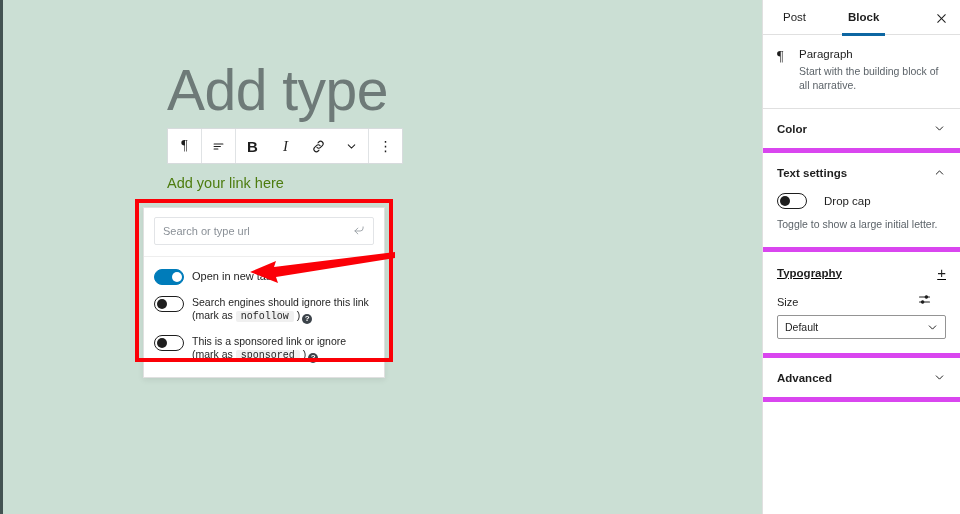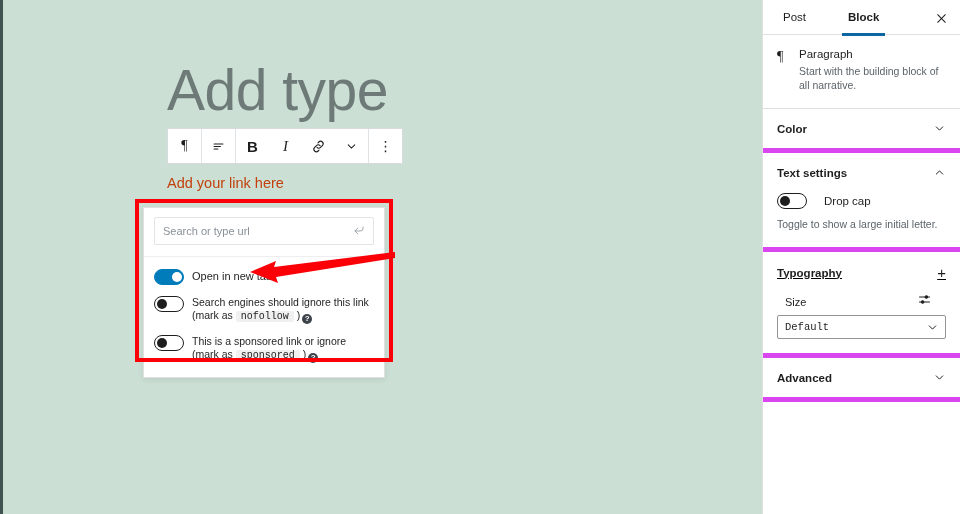--- a/index.html
+++ b/index.html
@@ -74,21 +74,21 @@
   }
   .tb-btn.bold { font-family: "Liberation Sans", sans-serif; font-weight: 700; font-size: 15px; }
   .tb-btn.italic { font-family: "Liberation Serif", serif; font-style: italic; font-size: 15px; }
   .tb-btn svg { display: block; }
 
   .link-label {
     position: absolute;
     left: 167px;
     top: 175px;
     font-size: 14.5px;
-    color: #c2410c;
+    color: #4d7c0f;
   }
 
   
   .link-popover {
     position: absolute;
     left: 143px;
     top: 207px;
     width: 242px;
     background: #ffffff;
     border: 1px solid #e0e0e0;
@@ -276,34 +276,33 @@
   .sb-hint { font-size: 10.5px; color: #5c6369; line-height: 14px; }
 
   .sb-typo-header {
     display: flex; align-items: center; justify-content: space-between;
     padding: 13px 14px 6px 14px;
     text-decoration: underline;
   }
   .sb-size-row {
     display: flex; align-items: center; justify-content: space-between;
     padding: 6px 28px 4px 14px;
-    margin-left: 8px;
   }
   .sb-size-label { font-size: 11px; color: #1e1e1e; }
   .sb-select-wrap { padding: 0 14px 14px 14px; position: relative; }
   .sb-select {
     width: 100%;
     height: 24px;
     border: 1px solid #949494;
     border-radius: 2px;
     background: #fff;
     font-size: 10.5px;
     color: #1e1e1e;
     padding: 0 20px 0 7px;
-    font-family: Liberation Mono, monospace;
+    font-family: Liberation Sans, sans-serif;
     appearance: none;
     -webkit-appearance: none;
     cursor: pointer;
   }
   .sb-select-chev {
     position: absolute;
     right: 21px; top: 5px;
     pointer-events: none;
     color: #1e1e1e;
   }

